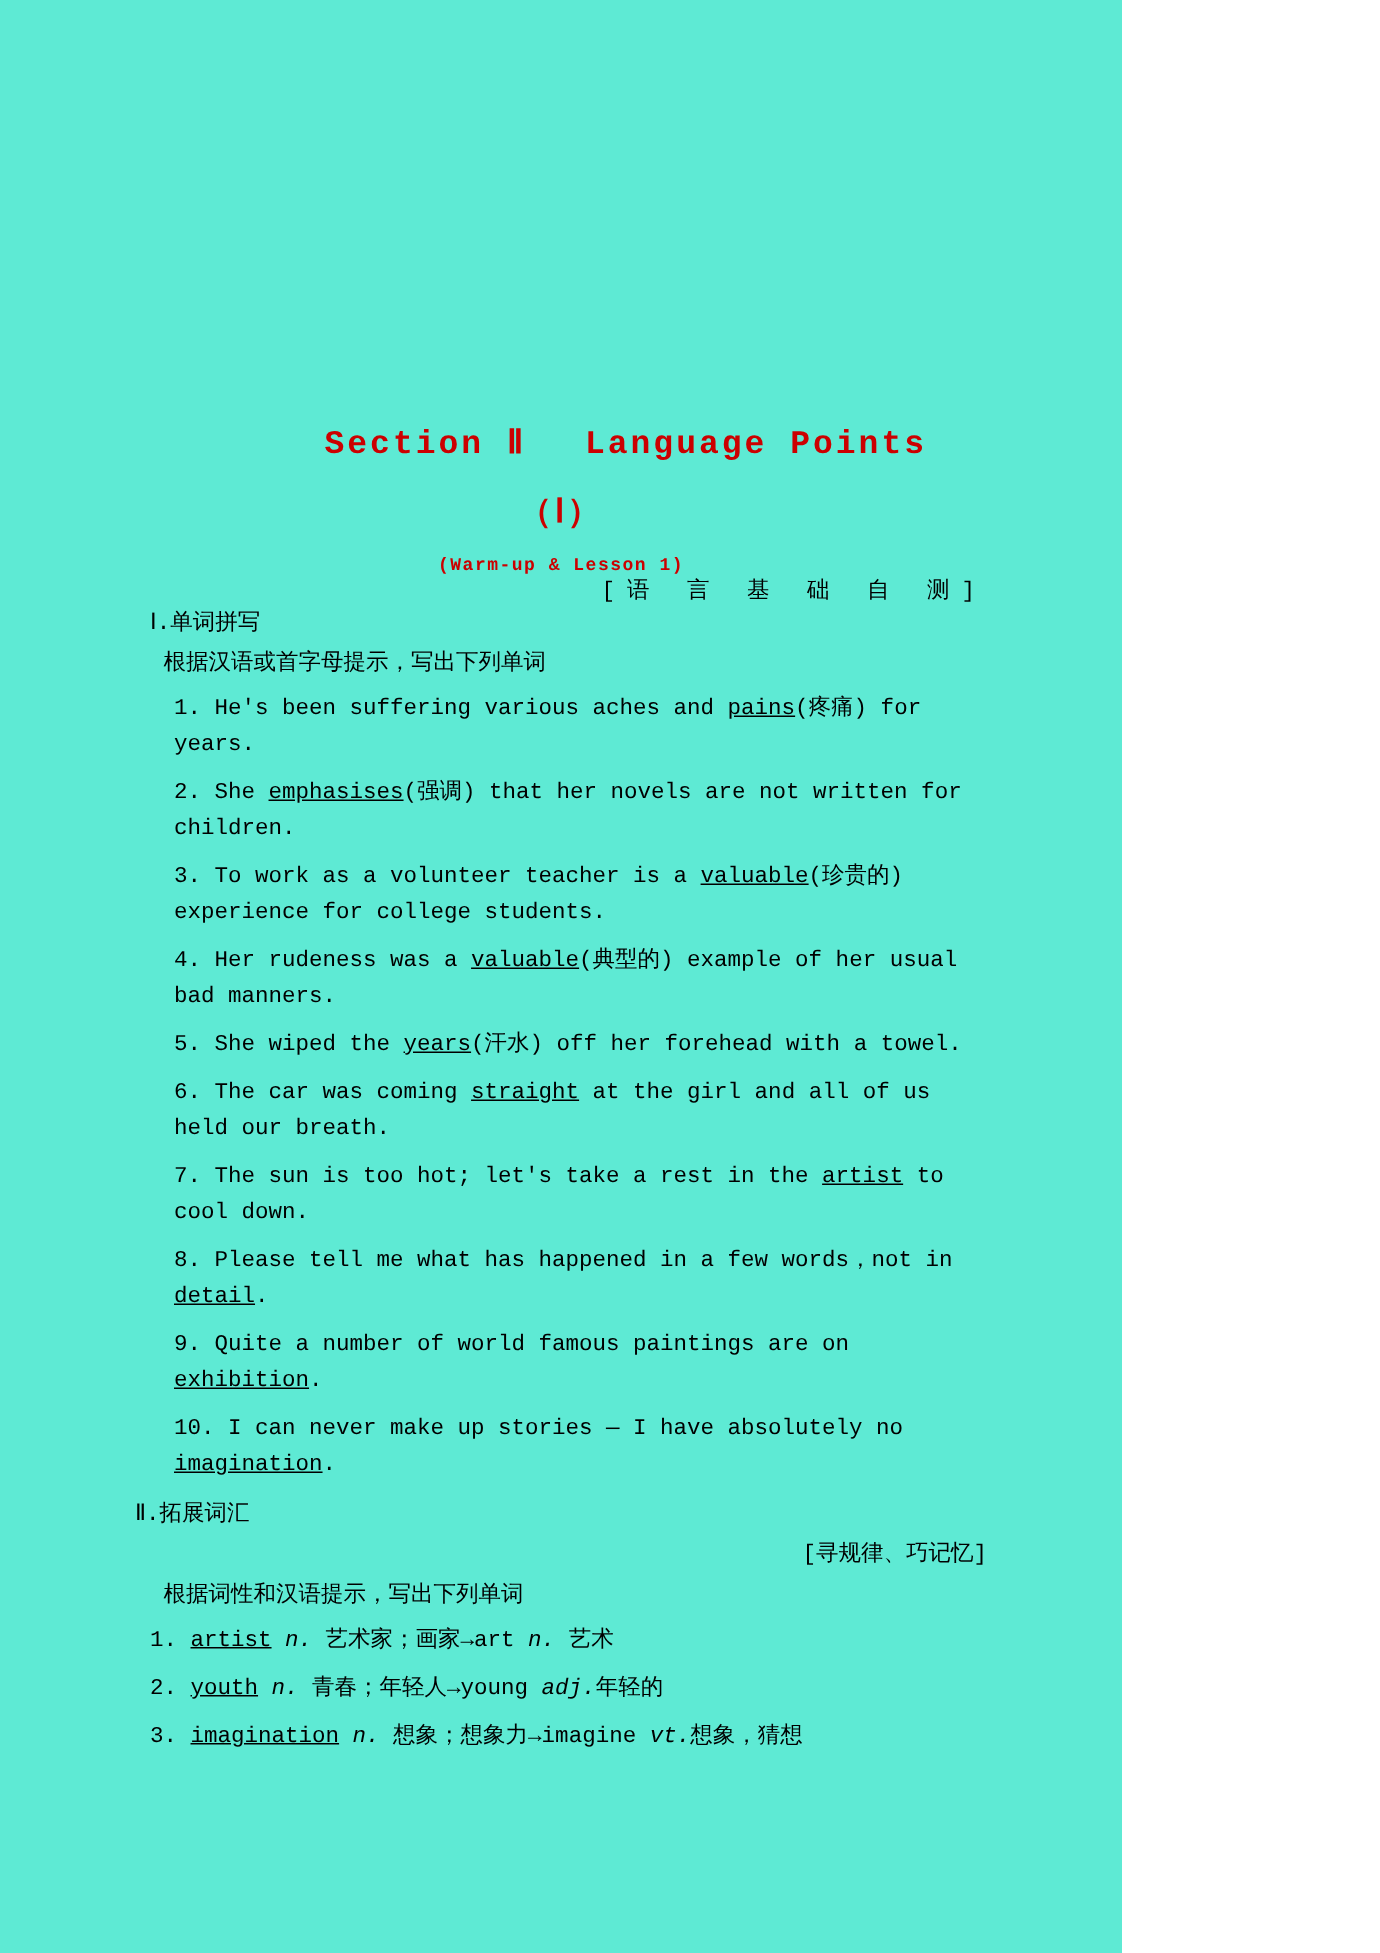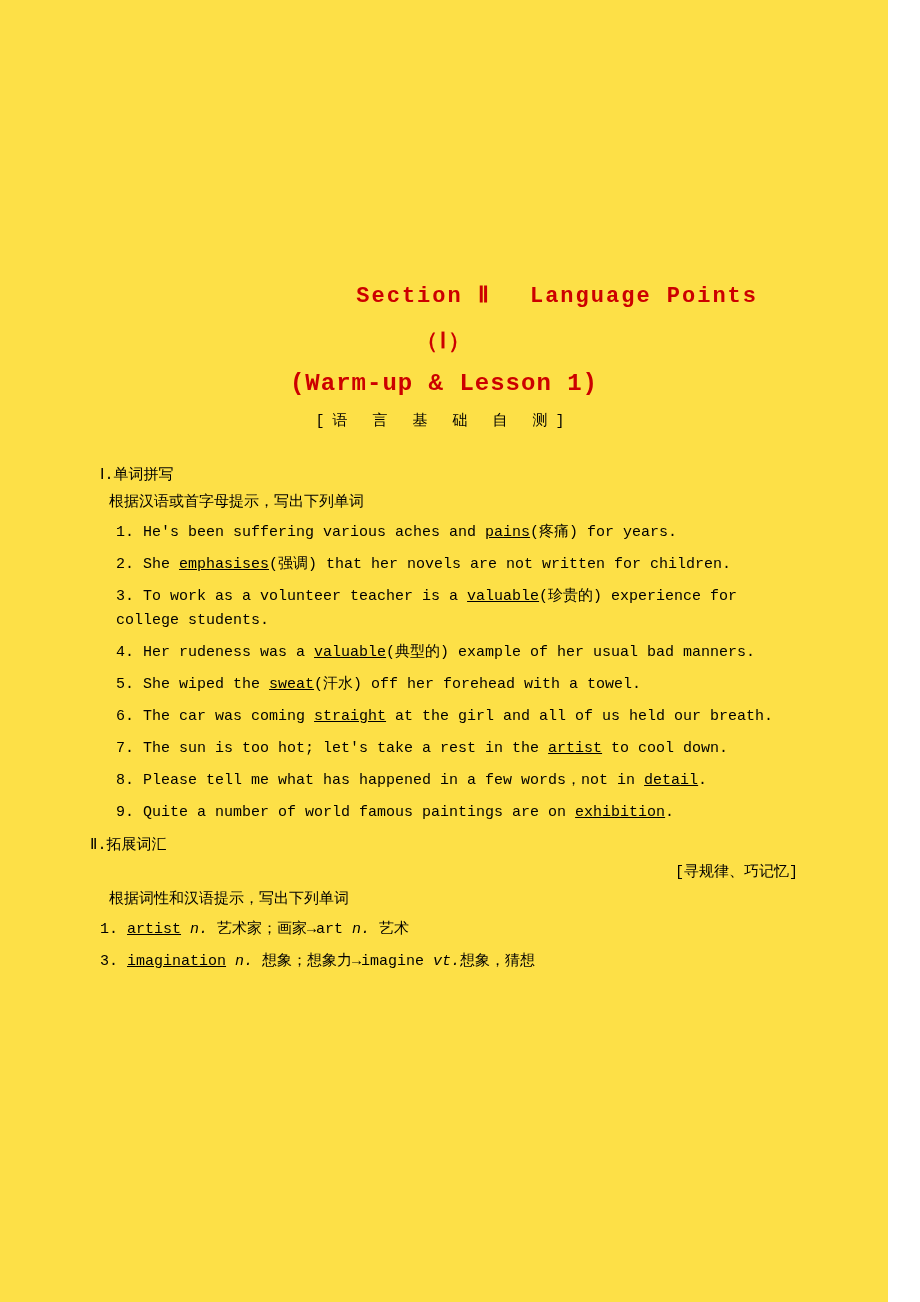--- a/index.html
+++ b/index.html
@@ -12,23 +12,23 @@
       background: #ffffff;
       font-family: "SimSun", "宋体", serif;
       font-size: 15px;
       color: #000000;
       width: 920px;
       min-height: 1302px;
       padding: 0;
     }
 
     .page {
-      width: 888px;
+      width: 748px;
       min-height: 1302px;
-      background: #fde047;
+      background: #5eead4;
       padding: 280px 90px 60px 90px;
     }
 
     .section-title {
       text-align: right;
       color: #cc0000;
       font-family: "Courier New", Courier, monospace;
       font-size: 22px;
       font-weight: bold;
       letter-spacing: 2px;
@@ -43,32 +43,32 @@
       font-size: 22px;
       font-weight: bold;
       letter-spacing: 2px;
       margin-bottom: 14px;
     }
 
     .warm-up-title {
       text-align: center;
       color: #cc0000;
       font-family: "Courier New", Courier, monospace;
-      font-size: 24px;
+      font-size: 12px;
       font-weight: bold;
       letter-spacing: 1px;
-      margin-bottom: 14px;
+      margin-bottom: 0;
     }
 
     .language-self-test {
-      text-align: center;
+      text-align: right;
       font-family: "Courier New", Courier, monospace;
       font-size: 15px;
       letter-spacing: 8px;
-      margin-bottom: 35px;
+      margin-bottom: 2px;
       color: #000;
     }
 
     .roman-heading {
       font-family: "Courier New", Courier, monospace;
       font-size: 15px;
       margin-bottom: 8px;
       margin-left: 10px;
     }
 
@@ -146,48 +146,54 @@
 
   <div class="exercise-item">
     3. To work as a volunteer teacher is a <u>valuable</u>(珍贵的) experience for college students.
   </div>
 
   <div class="exercise-item">
     4. Her rudeness was a <u>valuable</u>(典型的) example of her usual bad manners.
   </div>
 
   <div class="exercise-item">
-    5. She wiped the <u>sweat</u>(汗水) off her forehead with a towel.
+    5. She wiped the <u>years</u>(汗水) off her forehead with a towel.
   </div>
 
   <div class="exercise-item">
     6. The car was coming <u>straight</u> at the girl and all of us held our breath.
   </div>
 
   <div class="exercise-item">
     7. The sun is too hot; let's take a rest in the <u>artist</u> to cool down.
   </div>
 
   <div class="exercise-item">
     8. Please tell me what has happened in a few words，not in <u>detail</u>.
   </div>
 
   <div class="exercise-item">
     9. Quite a number of world famous paintings are on <u>exhibition</u>.
   </div>
 
+  <div class="exercise-item">
+    10. I can never make up stories — I have absolutely no <u>imagination</u>.
+  </div>
 
   <div class="expand-heading">Ⅱ.拓展词汇</div>
 
   <div class="bracket-note">[寻规律、巧记忆]</div>
 
   <div class="instruction">根据词性和汉语提示，写出下列单词</div>
 
   <div class="vocab-item">
     1. <u>artist</u> <span class="italic">n.</span> 艺术家；画家→art <span class="italic">n.</span> 艺术
   </div>
 
+  <div class="vocab-item">
+    2. <u>youth</u> <span class="italic">n.</span> 青春；年轻人→young <span class="italic">adj.</span>年轻的
+  </div>
 
   <div class="vocab-item">
     3. <u>imagination</u> <span class="italic">n.</span> 想象；想象力→imagine <span class="italic">vt.</span>想象，猜想
   </div>
 
 </div>
 
 </body></html>

